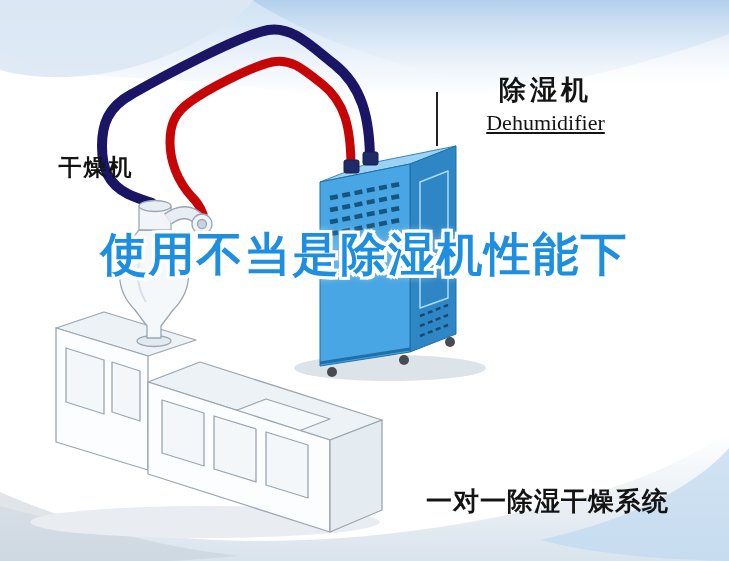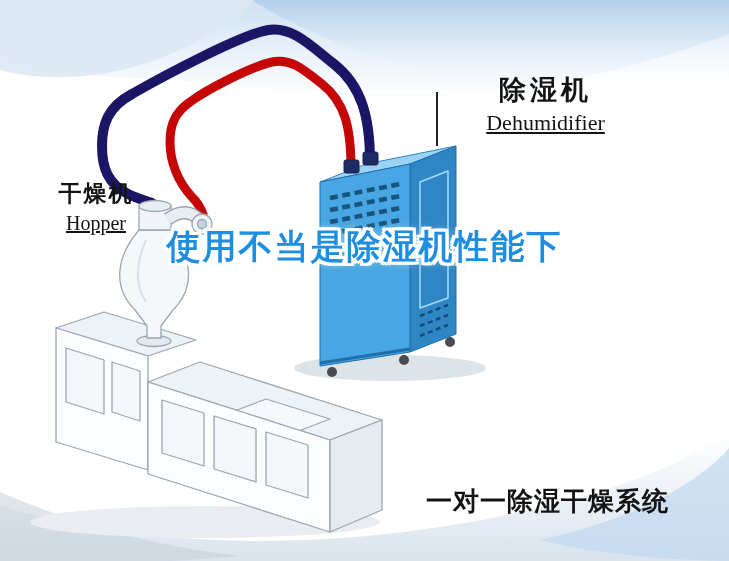--- a/index.html
+++ b/index.html
@@ -8,30 +8,30 @@
     background:#ffffff;overflow:hidden;
     font-family:"Liberation Sans","DejaVu Sans",sans-serif;
   }
   .canvas svg{position:absolute;left:0;top:0;}
   .lbl{position:absolute;text-align:center;color:#141414;z-index:2;}
   .lbl .zh{font-weight:700;}
   .lbl .en{font-family:"Liberation Serif","DejaVu Serif",serif;font-weight:400;text-decoration:underline;}
   .lbl-dehum{left:448px;top:72px;width:195px;}
   .lbl-dehum .zh{font-size:27px;letter-spacing:4px;}
   .lbl-dehum .en{font-size:22px;margin-top:2px;}
-  .lbl-hopper{left:40px;top:178px;width:112px;}
+  .lbl-hopper{left:40px;top:152px;width:112px;}
   .lbl-hopper .zh{font-size:23px;letter-spacing:2px;}
   .lbl-hopper .en{font-size:20px;margin-top:3px;}
   .lbl-system{left:405px;top:452px;width:285px;margin-top:32px;}
   .lbl-system .zh{font-size:26px;letter-spacing:1px;}
   .lbl-system .en{font-size:20px;margin-top:4px;}
   .main-title{
     position:absolute;left:0;top:226px;width:729px;margin:0;
     text-align:center;z-index:3;
-    font-size:34px;line-height:1.22;font-weight:700;letter-spacing:2px;
+    font-size:46px;line-height:1.22;font-weight:700;letter-spacing:2px;
     text-shadow:
       -3px -3px 0 #fff, 0 -3px 0 #fff, 3px -3px 0 #fff,
       -3px  0   0 #fff, 3px  0   0 #fff,
       -3px  3px 0 #fff, 0  3px 0 #fff, 3px 3px 0 #fff,
       0 0 10px #fff;
   }
   .main-title span{display:block;}
 </style>
 </head>
 <body>
@@ -126,21 +126,20 @@
     <line x1="437" y1="92" x2="437" y2="146" stroke="#222222" stroke-width="2"></line>
   </svg>
 
   <div class="lbl lbl-dehum">
     <div class="zh">除湿机</div>
     <div class="en">Dehumidifier</div>
   </div>
 
   <div class="lbl lbl-hopper">
     <div class="zh">干燥机</div>
-    <div class="en">Hopper</div>
   </div>
 
   <h1 class="main-title" style="color: rgb(30, 143, 224);">
     <span>使用不当是除湿机性能下</span>
   </h1>
 
   <div class="lbl lbl-system">
     <div class="zh">一对一除湿干燥系统</div>
   </div>
 

